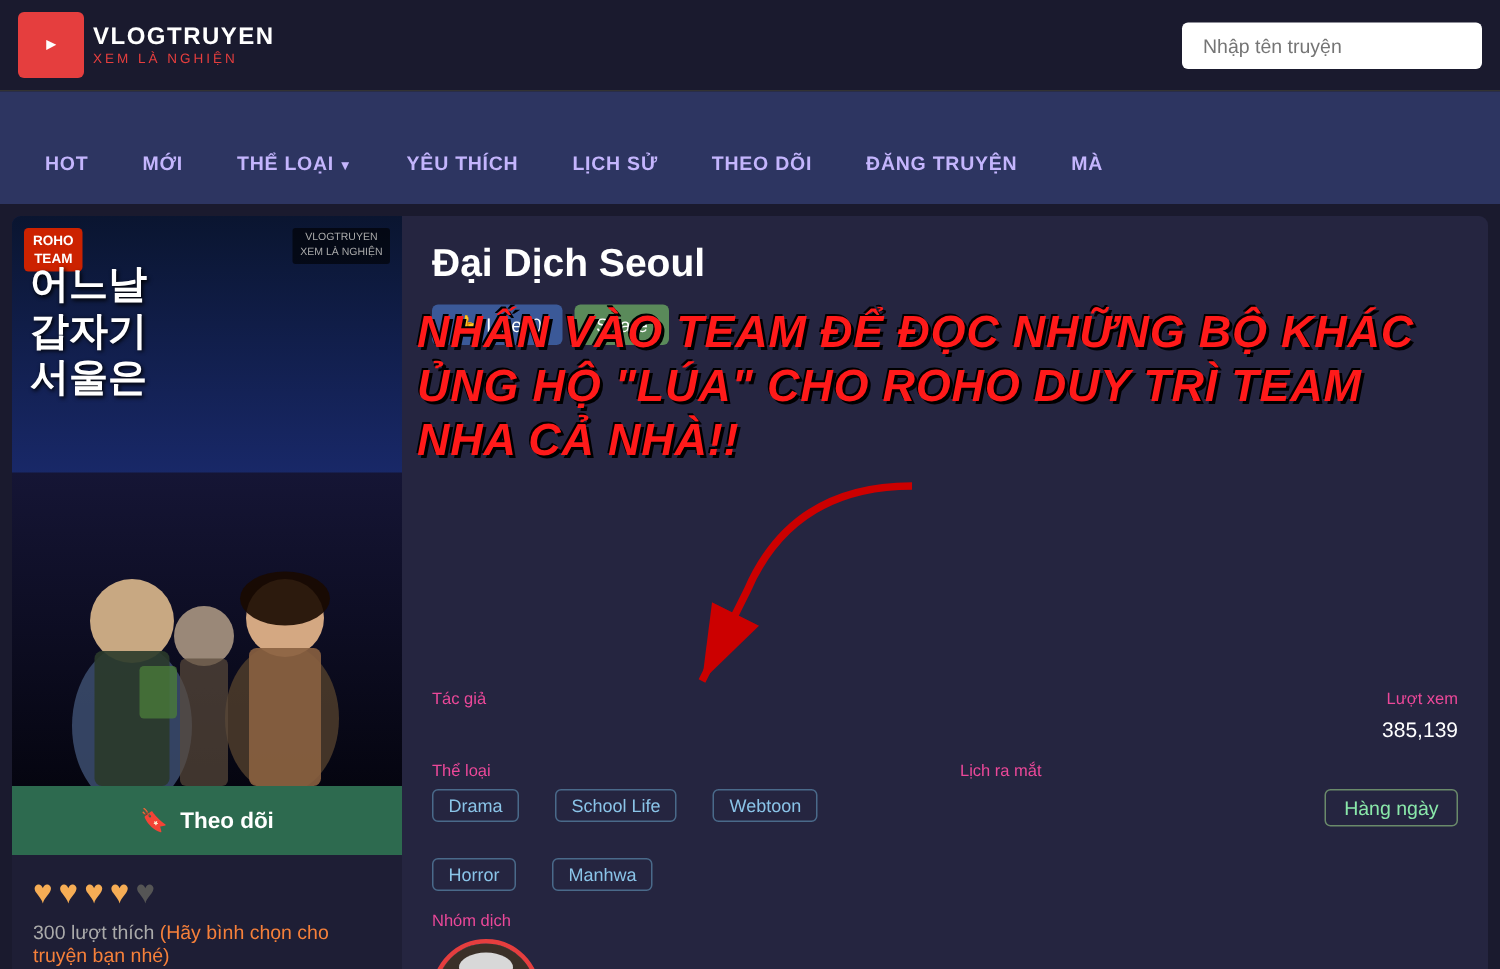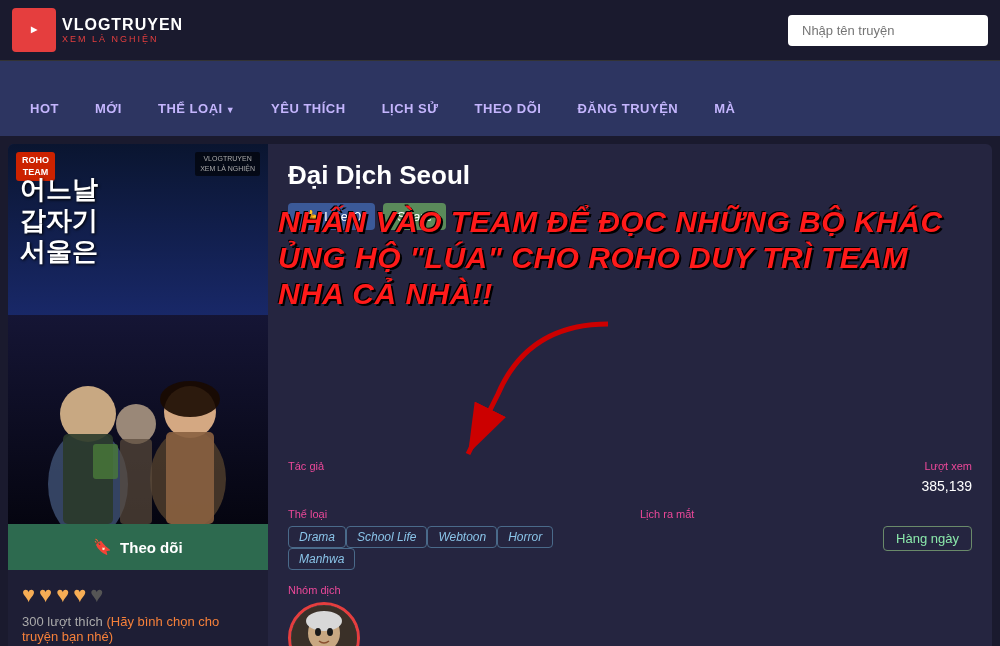--- a/index.html
+++ b/index.html
@@ -282,23 +282,22 @@
       color: #ec4899;
     }
 
     .info-value {
       font-size: 14px;
       color: #fff;
     }
 
     .tags {
       display: flex;
-      gap: 0;
+      gap: 24px;
       flex-wrap: wrap;
-      font-style: italic;
     }
 
     .tag {
       border: 1px solid #4a6a8a;
       color: #8ac4e8;
       border-radius: 4px;
       padding: 3px 10px;
       font-size: 12px;
     }
 

